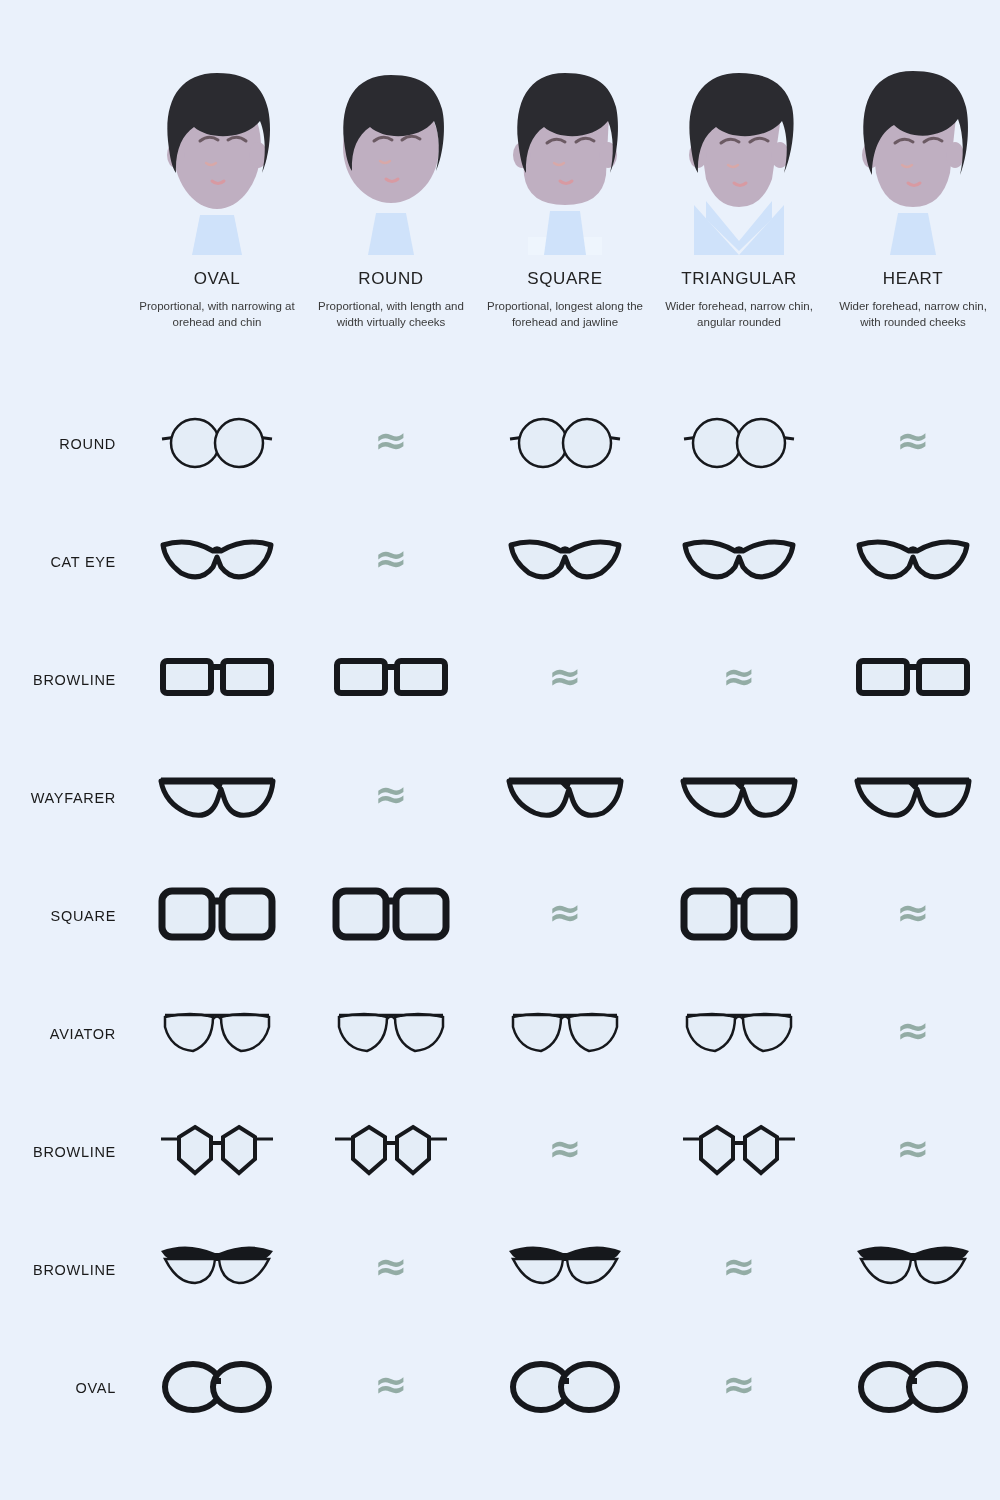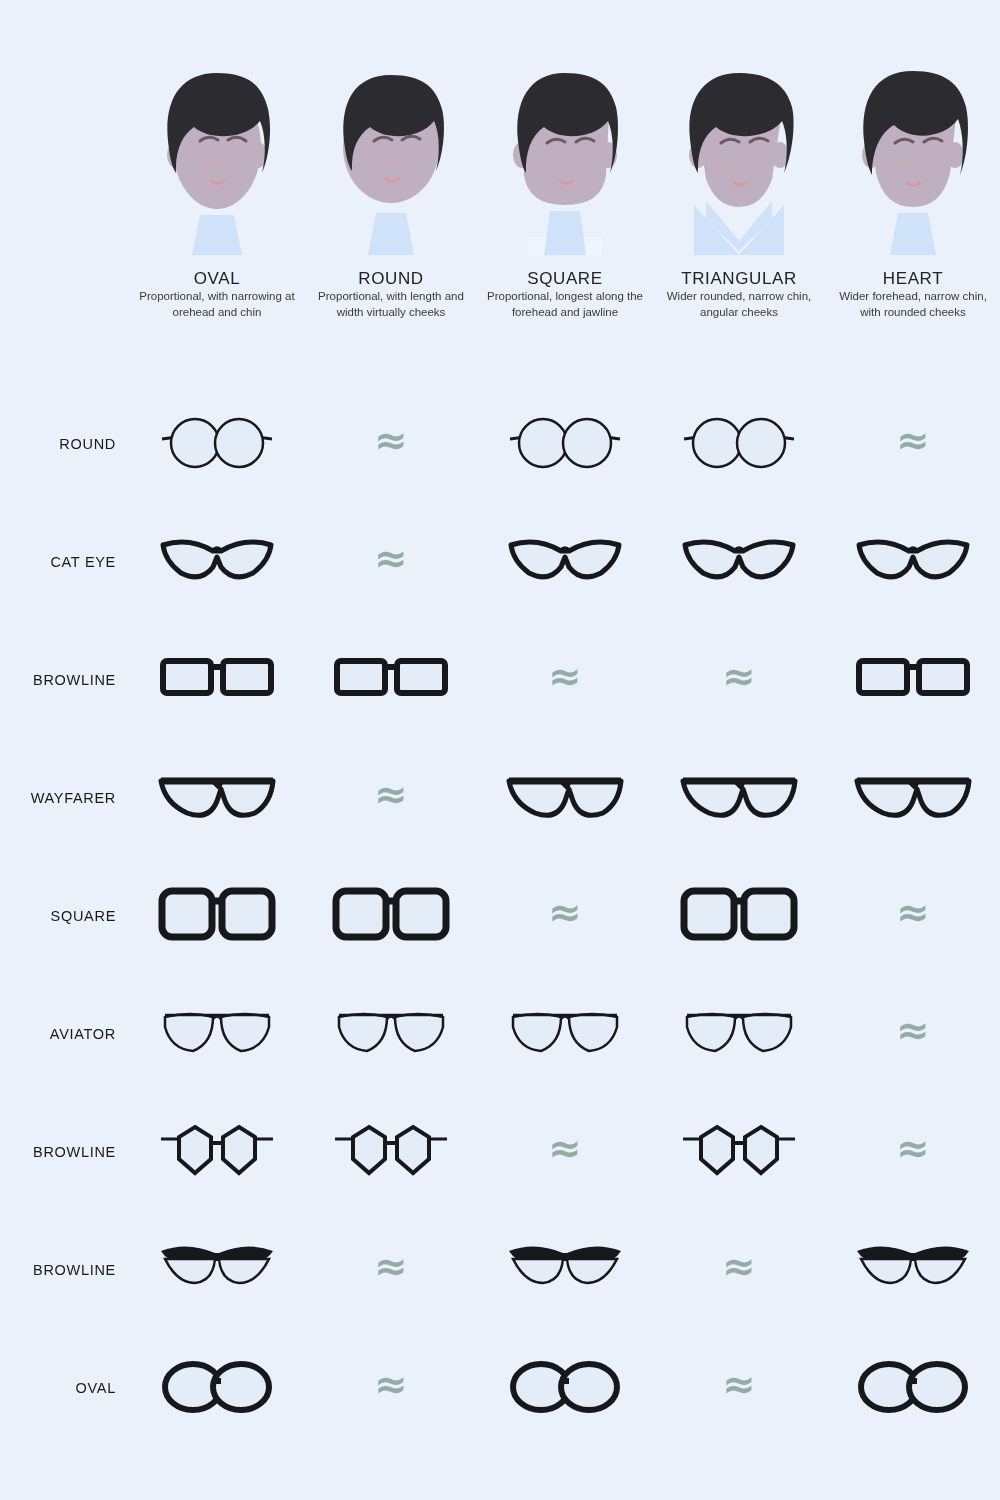--- a/index.html
+++ b/index.html
@@ -42,20 +42,21 @@
     position: relative;
   }
   .face-name {
     margin-top: 14px;
     font-size: 17px;
     letter-spacing: 0.6px;
     color: #222;
     text-align: center;
   }
   .face-desc {
+    margin-top: 10px;
     font-size: 11.5px;
     line-height: 1.38;
     text-align: center;
     color: #3a3a3a;
     width: 160px;
   }
 
   
   .rows {
     position: absolute;
@@ -173,21 +174,21 @@
           <ellipse cx="34" cy="100" rx="9" ry="13" fill="#bfafc1"></ellipse>
           <ellipse cx="116" cy="100" rx="9" ry="13" fill="#bfafc1"></ellipse>
           <path d="M75 18 C38 18 22 46 26 84 C28 102 30 112 34 118 C33 96 40 80 52 72 C68 86 104 84 118 66 C124 80 124 102 120 118 C128 100 132 70 128 52 C122 30 106 18 75 18 Z" fill="#2b2b30"></path>
           <path d="M57 88 q9 -7 18 -1" stroke="#6b5a63" stroke-width="3" fill="none" stroke-linecap="round"></path>
           <path d="M86 87 q9 -7 18 -1" stroke="#6b5a63" stroke-width="3" fill="none" stroke-linecap="round"></path>
           <path d="M64 110 q5 4 10 0" stroke="#d8a8a8" stroke-width="2.4" fill="none" stroke-linecap="round"></path>
           <path d="M70 128 q6 5 12 0" stroke="#d89aa2" stroke-width="3" fill="none" stroke-linecap="round"></path>
         </svg>
       </div>
       <div class="face-name">TRIANGULAR</div>
-      <div class="face-desc">Wider rounded, narrow chin, angular cheeks</div>
+      <div class="face-desc">Wider forehead, narrow chin, angular rounded</div>
     </div>
 
     <div class="face-col">
       <div class="face-art">
         <svg viewBox="0 0 150 200" width="150" height="200">
           <path d="M60 158 L90 158 L98 200 L52 200 Z" fill="#cfe2fa"></path>
           <ellipse cx="75" cy="112" rx="13" ry="16" fill="#bfafc1"></ellipse>
           <path d="M32 62 L118 62 L112 118 Q104 152 75 152 Q46 152 38 118 Z" fill="#bfafc1"></path>
           <ellipse cx="33" cy="100" rx="9" ry="13" fill="#bfafc1"></ellipse>
           <ellipse cx="117" cy="100" rx="9" ry="13" fill="#bfafc1"></ellipse>

